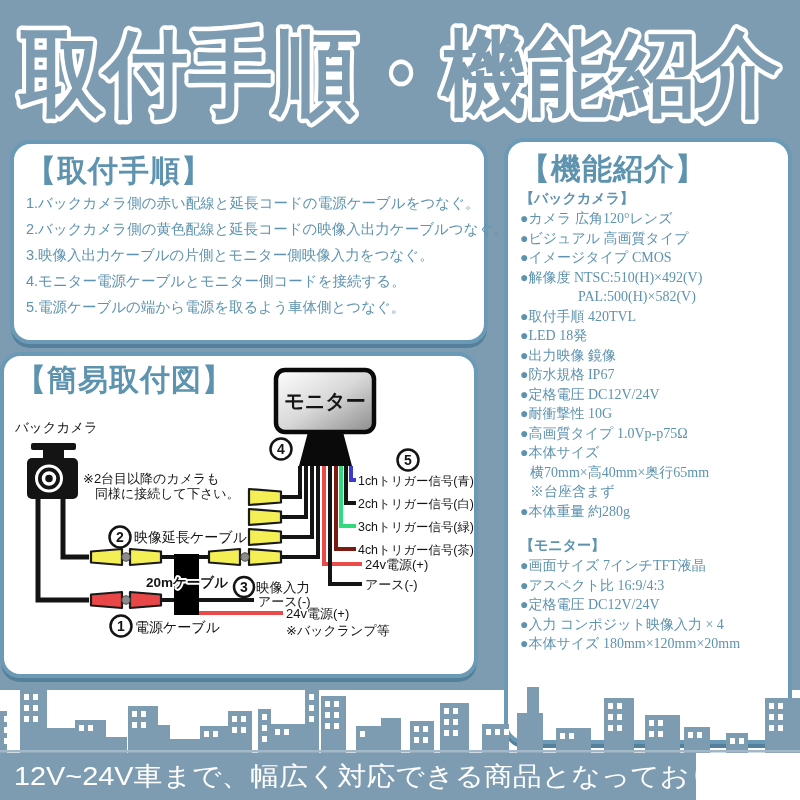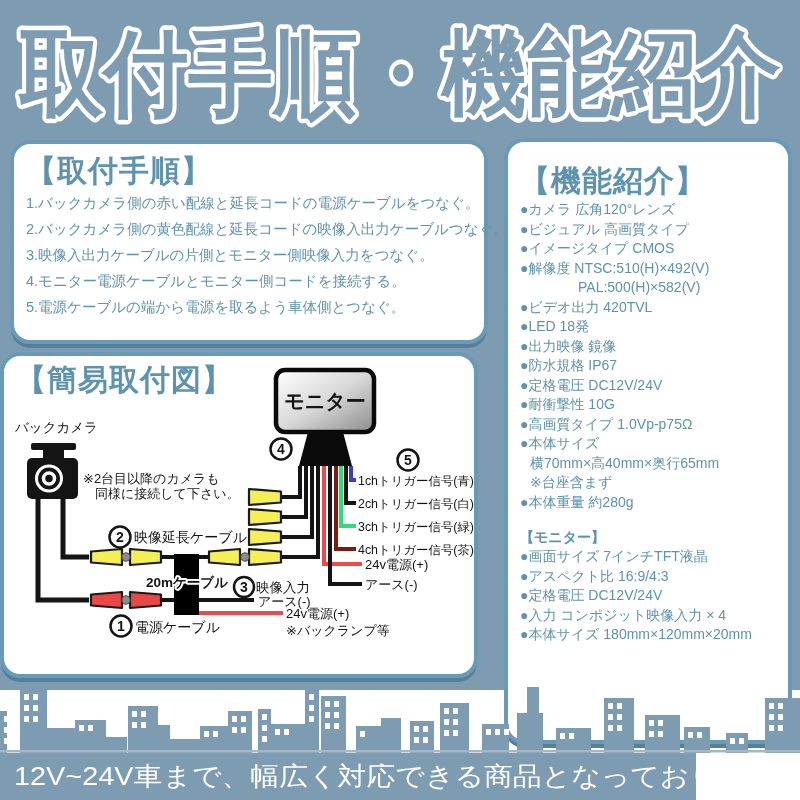--- a/index.html
+++ b/index.html
@@ -3,21 +3,21 @@
 <meta charset="utf-8">
 <style>
   html,body{margin:0;padding:0;}
   body{font-family:"Liberation Sans","DejaVu Sans",sans-serif;}
   .page{position:relative;width:800px;height:800px;background:#ffffff;overflow:hidden;}
   .bg-top{position:absolute;left:0;top:0;width:800px;height:690px;background:#7e9cb1;}
   .title-svg{position:absolute;left:0;top:6px;width:800px;height:130px;}
   .panel{position:absolute;background:#ffffff;border:4px solid #6a9ab6;border-radius:20px;
          box-shadow:0 5px 0 -1px #54809b;box-sizing:border-box;}
   .steps-panel{left:10px;top:140px;width:478px;height:204px;padding:8px 12px;}
-  .features-panel{left:504px;top:138px;width:288px;height:606px;padding:20px 12px;}
+  .features-panel{left:504px;top:138px;width:288px;height:606px;padding:8px 12px;font-family:Liberation Serif, serif;}
   .diagram-panel{left:0;top:352px;width:478px;height:326px;padding:0;}
   .panel h2{margin:0;font-size:30px;line-height:38px;font-weight:bold;color:#5e93af;letter-spacing:1px;}
   .step{font-size:14.5px;line-height:26px;color:#5e93af;white-space:nowrap;}
   .subhead{font-size:14px;font-weight:bold;color:#5e93af;line-height:20px;margin-top:1px;}
   .subhead.monitor{margin-top:15px;}
   .spec{font-size:14px;line-height:19.5px;color:#5e93af;white-space:nowrap;}
   .spec.ind-a{margin-left:58px;}
   .spec.ind-b{margin-left:10px;}
   .diagram-head{position:absolute;left:12px;top:4px;font-size:30px;font-weight:bold;color:#5e93af;letter-spacing:1px;}
   .diagram-svg{position:absolute;left:2px;top:4px;width:470px;height:318px;}
@@ -40,26 +40,27 @@
     <h2>【取付手順】</h2>
     <div class="step">1.バックカメラ側の赤い配線と延長コードの電源ケーブルをつなぐ。</div>
     <div class="step">2.バックカメラ側の黄色配線と延長コードの映像入出力ケーブルつなぐ。</div>
     <div class="step">3.映像入出力ケーブルの片側とモニター側映像入力をつなぐ。</div>
     <div class="step">4.モニター電源ケーブルとモニター側コードを接続する。</div>
     <div class="step">5.電源ケーブルの端から電源を取るよう車体側とつなぐ。</div>
   </section>
 
   <section class="panel features-panel">
     <h2>【機能紹介】</h2>
+    <div class="subhead">【バックカメラ】</div>
     <div class="spec">●カメラ 広角120°レンズ</div>
     <div class="spec">●ビジュアル 高画質タイプ</div>
     <div class="spec">●イメージタイプ CMOS</div>
     <div class="spec">●解像度 NTSC:510(H)×492(V)</div>
     <div class="spec ind-a">PAL:500(H)×582(V)</div>
-    <div class="spec">●ビデオ出力 420TVL</div>
+    <div class="spec">●取付手順 420TVL</div>
     <div class="spec">●LED 18発</div>
     <div class="spec">●出力映像 鏡像</div>
     <div class="spec">●防水規格 IP67</div>
     <div class="spec">●定格電圧 DC12V/24V</div>
     <div class="spec">●耐衝撃性 10G</div>
     <div class="spec">●高画質タイプ 1.0Vp-p75Ω</div>
     <div class="spec">●本体サイズ</div>
     <div class="spec ind-b">横70mm×高40mm×奥行65mm</div>
     <div class="spec ind-b">※台座含まず</div>
     <div class="spec">●本体重量 約280g</div>

